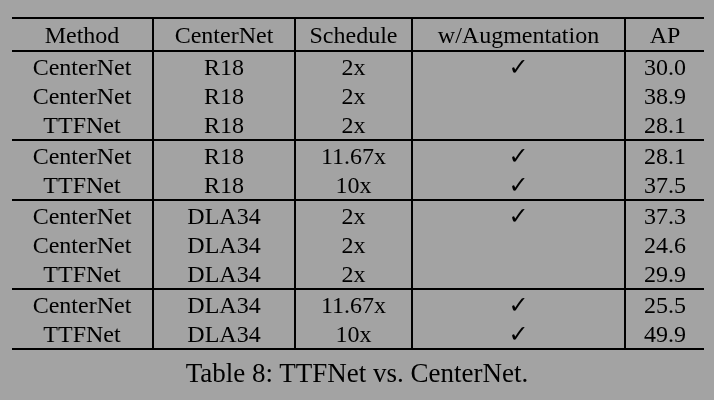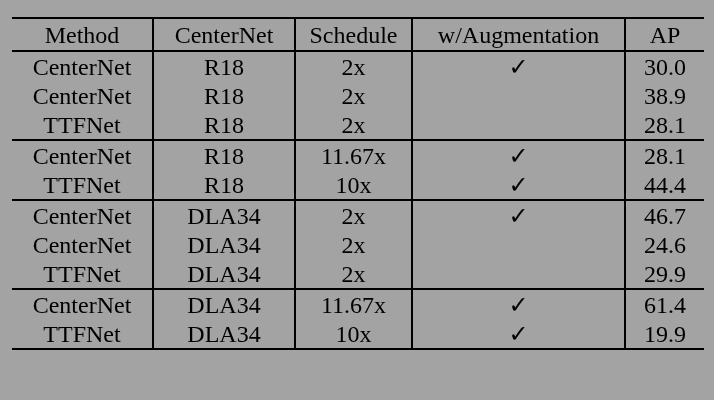--- a/index.html
+++ b/index.html
@@ -106,54 +106,55 @@
         <td>R18</td>
         <td>11.67x</td>
         <td class="checkmark">✓</td>
         <td>28.1</td>
       </tr>
       <tr class="group-end">
         <td>TTFNet</td>
         <td>R18</td>
         <td>10x</td>
         <td class="checkmark">✓</td>
-        <td>44.4</td>
+        <td>37.5</td>
       </tr>
       <tr>
         <td>CenterNet</td>
         <td>DLA34</td>
         <td>2x</td>
         <td class="checkmark">✓</td>
-        <td>46.7</td>
+        <td>37.3</td>
       </tr>
       <tr>
         <td>CenterNet</td>
         <td>DLA34</td>
         <td>2x</td>
         <td class="checkmark"></td>
         <td>24.6</td>
       </tr>
       <tr class="group-end">
         <td>TTFNet</td>
         <td>DLA34</td>
         <td>2x</td>
         <td class="checkmark"></td>
         <td>29.9</td>
       </tr>
       <tr>
         <td>CenterNet</td>
         <td>DLA34</td>
         <td>11.67x</td>
         <td class="checkmark">✓</td>
-        <td>61.4</td>
+        <td>25.5</td>
       </tr>
       <tr>
         <td>TTFNet</td>
         <td>DLA34</td>
         <td>10x</td>
         <td class="checkmark">✓</td>
-        <td>19.9</td>
+        <td>49.9</td>
       </tr>
     </tbody>
   </table>
 
+  <div class="caption">Table 8: TTFNet vs. CenterNet.</div>
 
 </div>
 
 </body></html>

